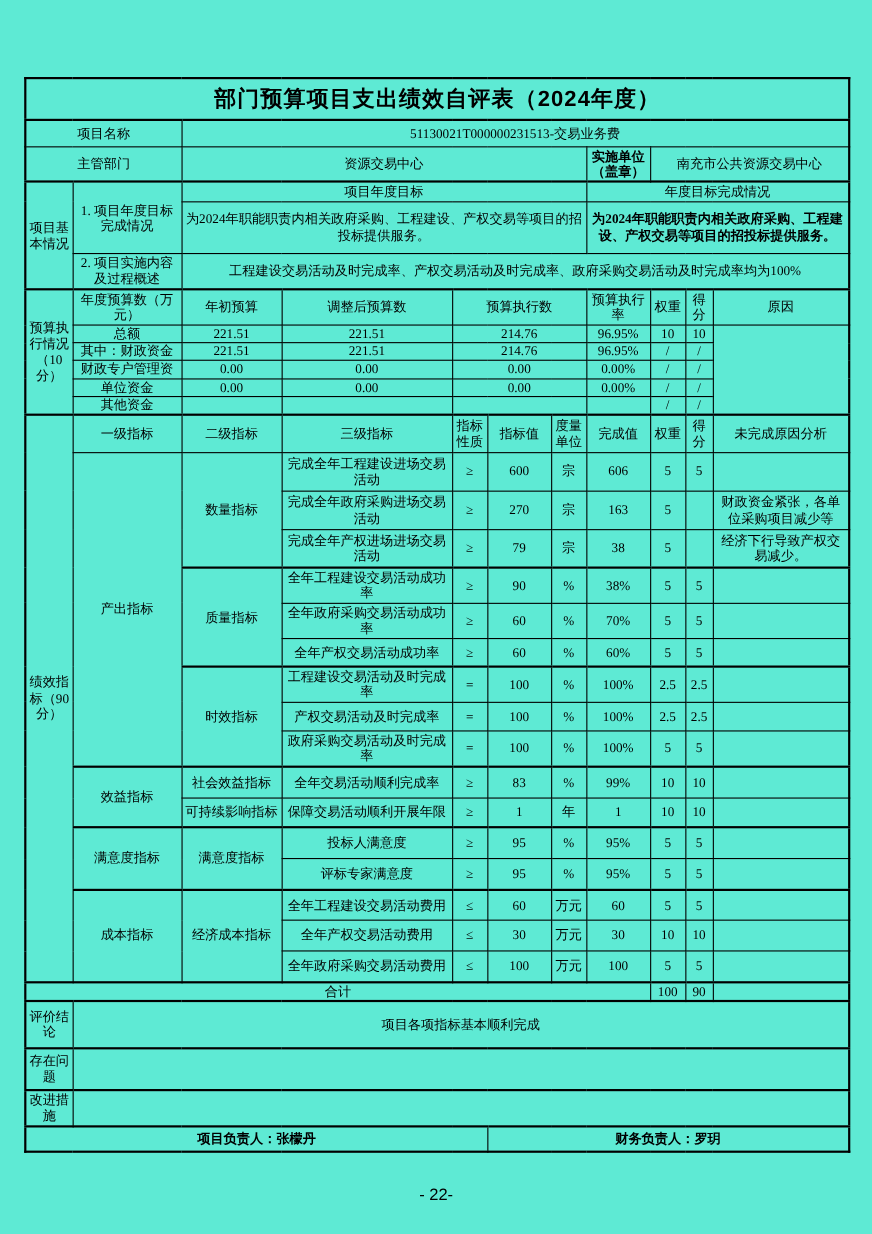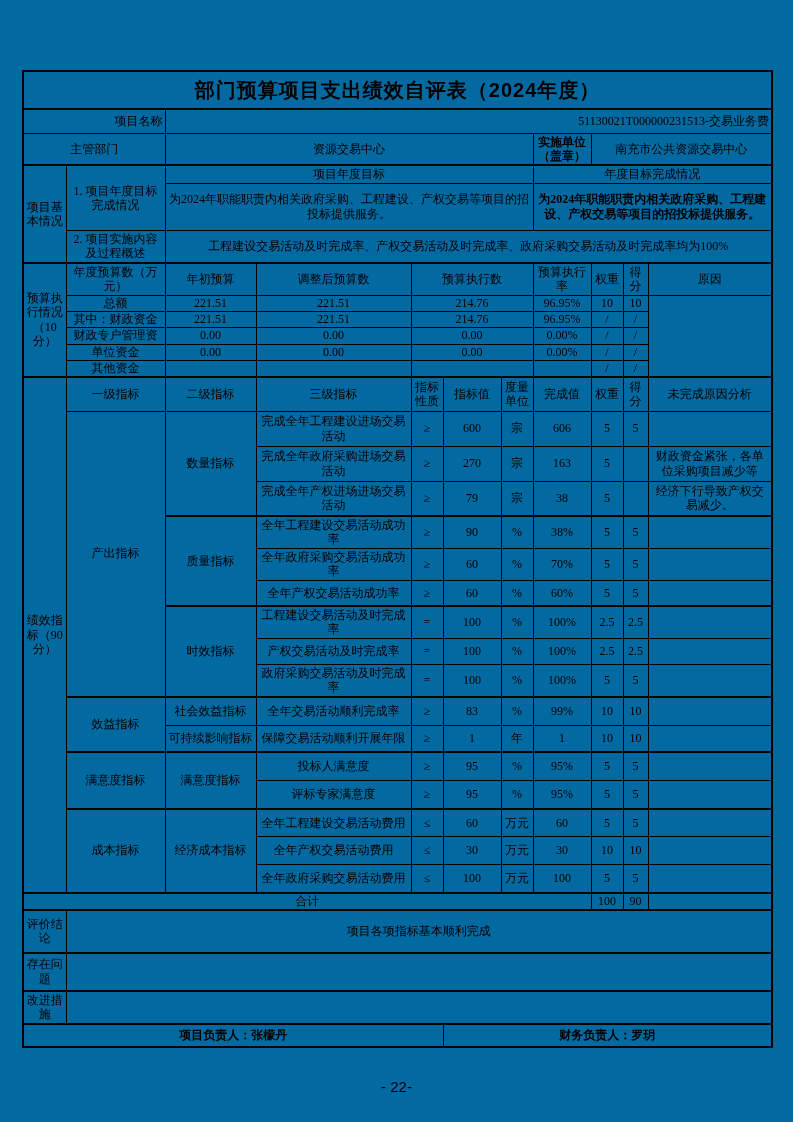--- a/index.html
+++ b/index.html
@@ -1,20 +1,20 @@
 <!DOCTYPE html>
 <html><head>
 <meta charset="utf-8">
 <style>
   * { box-sizing: border-box; }
   html,body { margin:0; padding:0; background:#888; }
   .page {
     position: relative;
     width: 793px; height: 1122px;
-    background: #0369a1;
+    background: #5eead4;
     margin: 0 auto;
     font-family: "Liberation Serif", "DejaVu Serif", serif;
     color: #000;
   }
   table.doc {
     position: absolute; left: 22px; top: 70px;
     width: 749px;
     border-collapse: collapse;
     table-layout: fixed;
     border: 2px solid #000;
@@ -33,21 +33,21 @@
   td.title-cell {
     font-family: "Liberation Sans", "DejaVu Sans", sans-serif;
     font-weight: bold;
     font-size: 20px;
     height: 38px;
     letter-spacing: 1px;
   }
   td.left { text-align: left; padding-left: 4px; }
   td.vhead { line-height: 1.35; }
   td.bold { font-weight: bold; }
-  tr.r-name td { height: 24px; text-align: right; }
+  tr.r-name td { height: 24px; }
   tr.r-dept td { height: 28px; }
   tr.r-goalhead td { height: 18px; }
   tr.r-goal td { height: 47px; }
   tr.r-impl td { height: 28px; }
   tr.r-bhead td { height: 33px; }
   tr.r-budget td { height: 15px; line-height: 1.1; }
   tr.r-ihead td { height: 34px; }
   tr.h35 td { height: 35px; }
   tr.h29 td { height: 29px; }
   tr.h28 td { height: 28px; }

